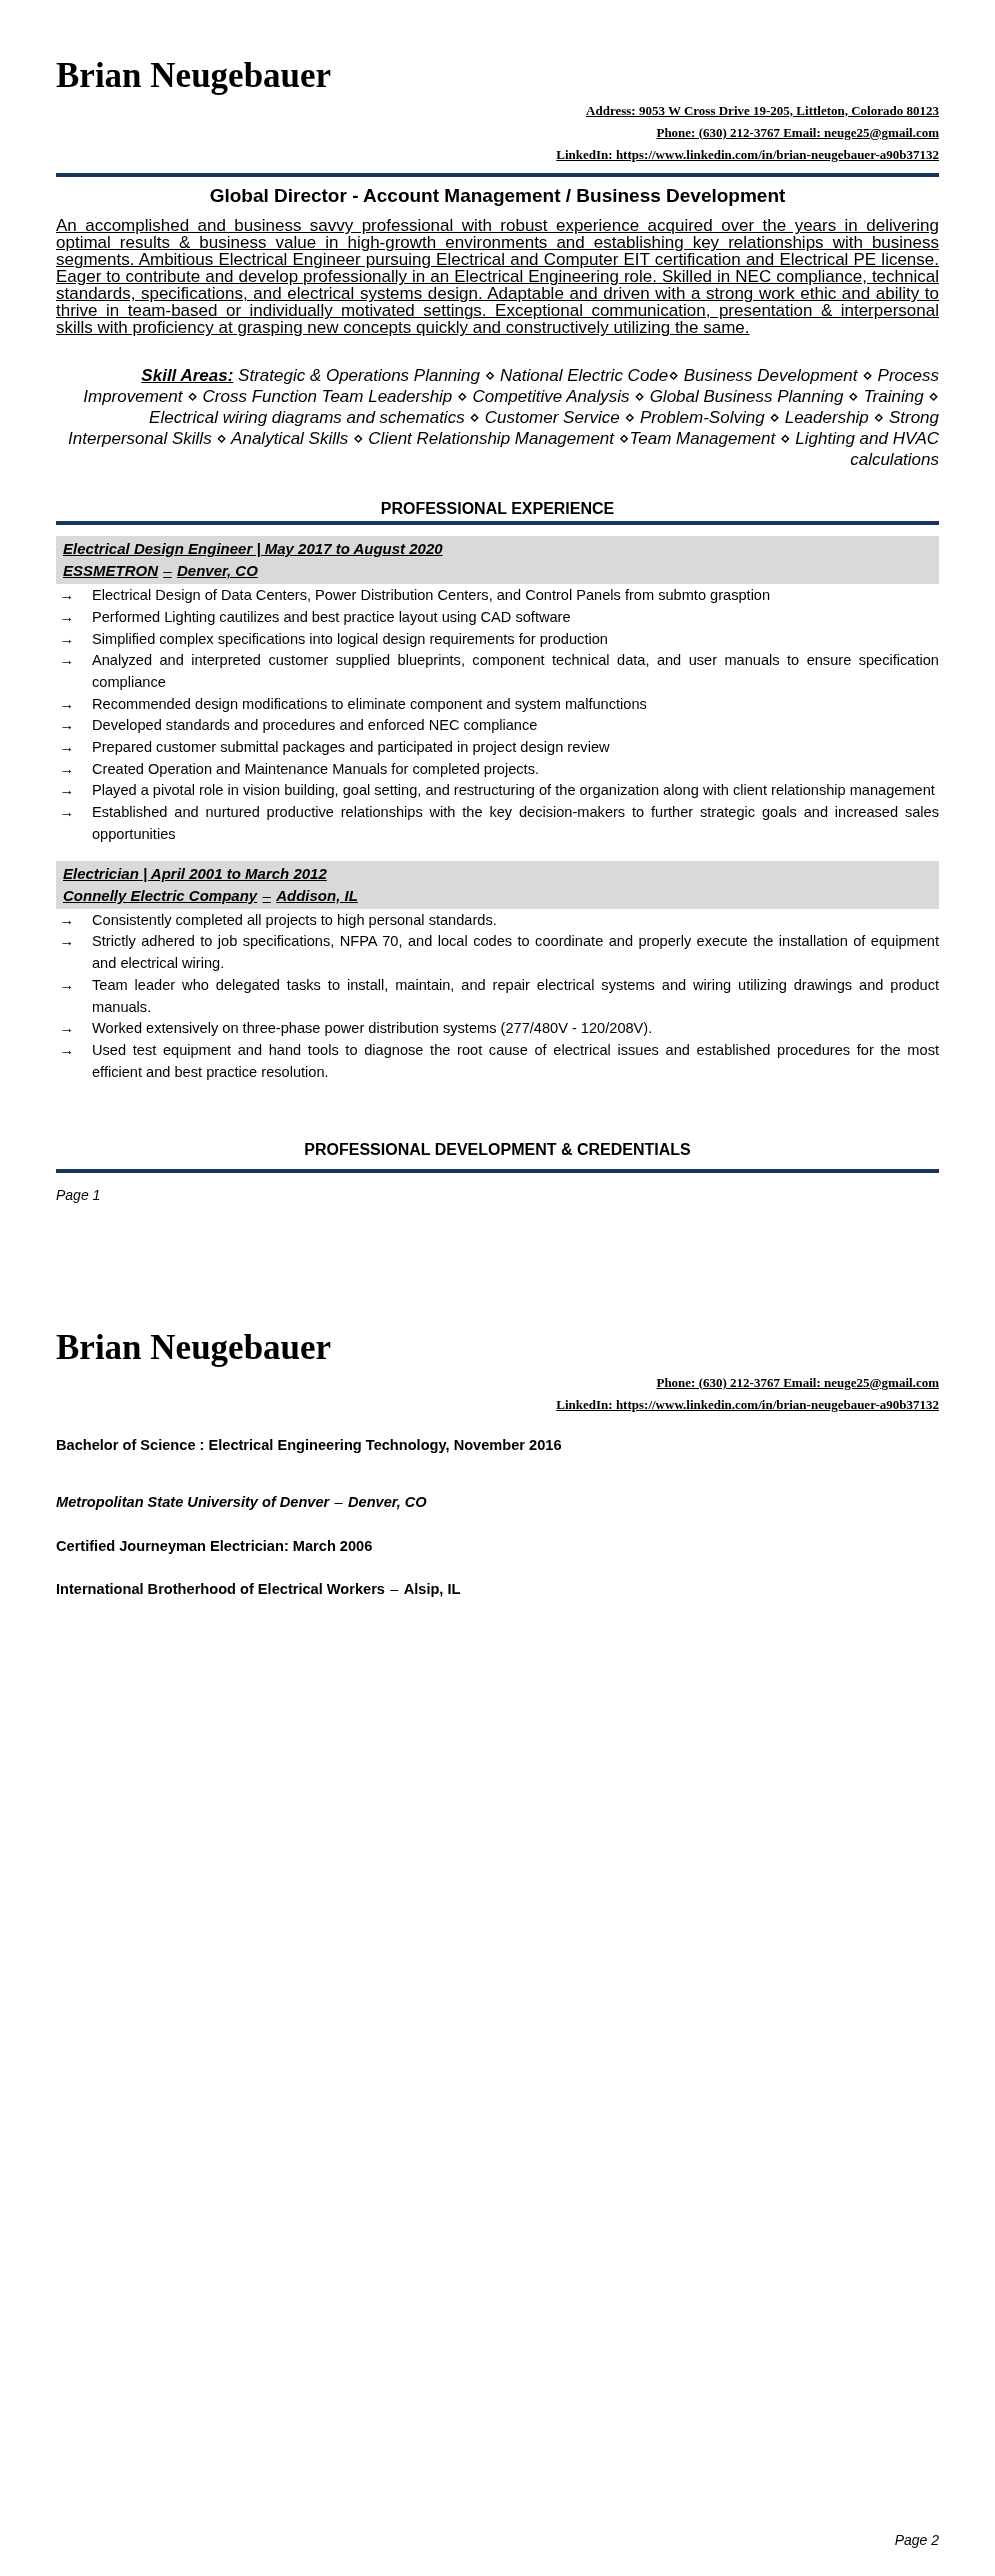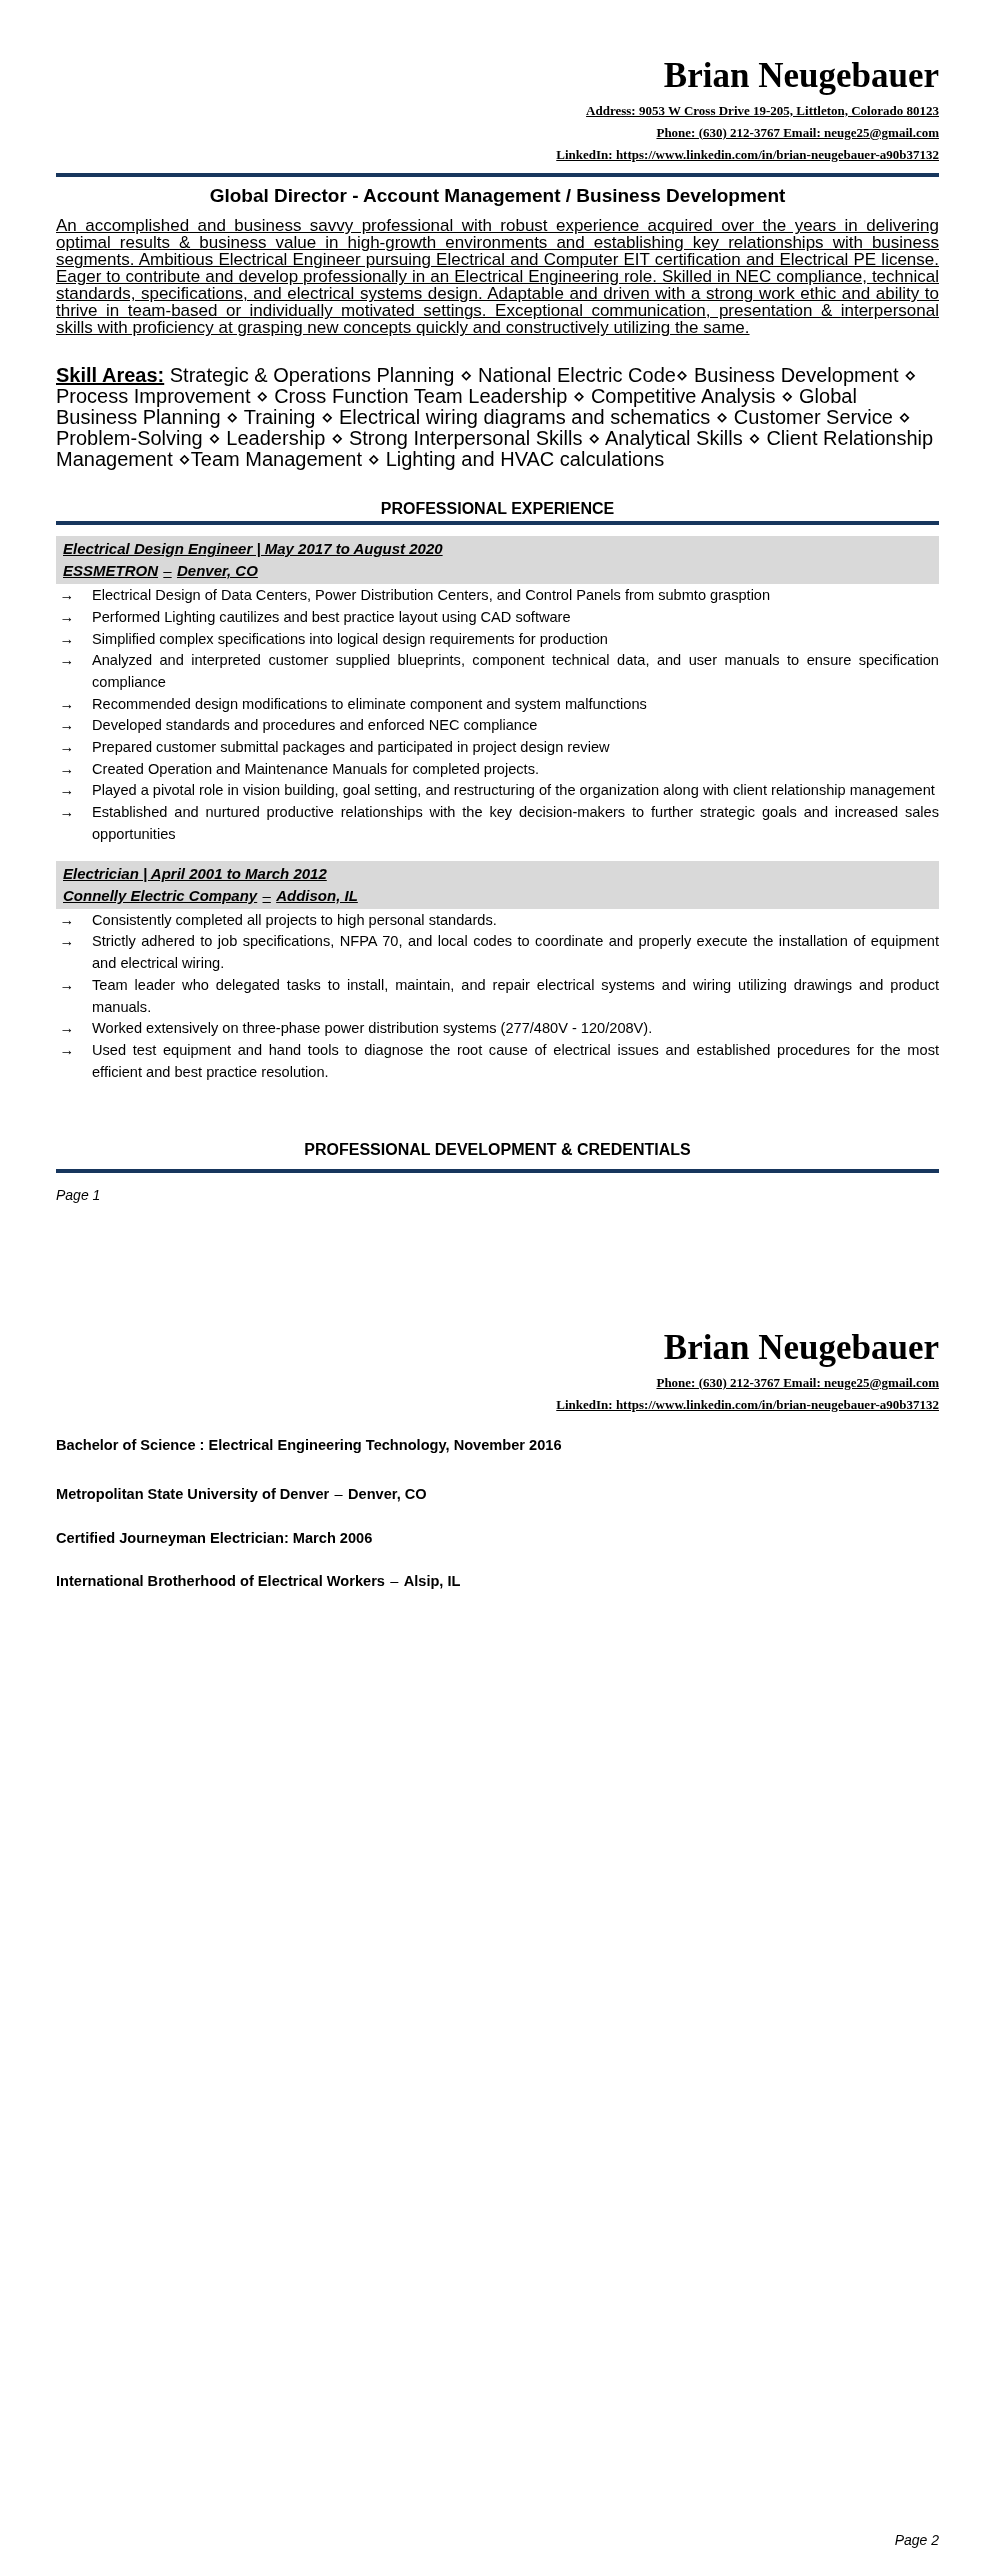--- a/index.html
+++ b/index.html
@@ -14,21 +14,21 @@
     background:#ffffff;color:#000;
     font-family:"Liberation Sans","DejaVu Sans",sans-serif;
   }
   .page{position:relative;height:1288px;overflow:hidden;}
   .content{margin:0 56px;}
 
   
   .name{
     font-family:"Liberation Serif","DejaVu Serif",serif;
     font-weight:bold;font-size:35px;line-height:39px;
-    text-align:right;
+    text-align:left;
   }
   .page1 .name{margin-top:56px;}
   .page2 .name{margin-top:40px;}
   .contact{
     font-family:"Liberation Serif","DejaVu Serif",serif;
     font-weight:bold;font-size:13px;line-height:22px;
     text-align:right;margin-top:4.7px;text-decoration:underline;
   }
 
   .rule{height:4.7px;background:var(--divider);}
@@ -40,22 +40,22 @@
     font-weight:bold;font-size:19px;line-height:22px;
     text-align:center;margin-top:7.6px;
   }
 
   .summary{
     font-size:17px;line-height:17px;
     text-align:justify;margin-top:10.5px;text-decoration:underline;
   }
 
   .skills{
-    font-size:20px;line-height:21px;
-    text-align:left;margin-top:29px;
+    font-size:17px;line-height:21px;font-style:italic;
+    text-align:right;margin-top:29px;
   }
   .skills .label{font-weight:bold;text-decoration:underline;}
 
   .section-heading{
     font-weight:bold;font-size:16px;line-height:19px;
     text-align:center;margin-top:29px;
   }
   .section-heading.cred{margin-top:57px;}
 
   .job-head{
@@ -75,21 +75,21 @@
   .page-label{
     font-style:italic;font-size:14px;line-height:16.4px;
     text-align:left;margin-top:14px;
   }
   .page2 .page-label{
     position:absolute;top:1244px;right:56px;margin:0;
   }
 
   .edu-line{font-weight:bold;font-size:14.6px;line-height:21.7px;}
   .edu-degree{margin-top:19px;}
-  .edu-university{margin-top:28px;}
+  .edu-university{margin-top:36px;font-style:italic;}
   .edu-cert{margin-top:22px;}
   .edu-union{margin-top:21px;}
 </style>
 </head>
 <body>
 
 <div class="doc">
 
   <div class="page page1">
     <div class="content">

